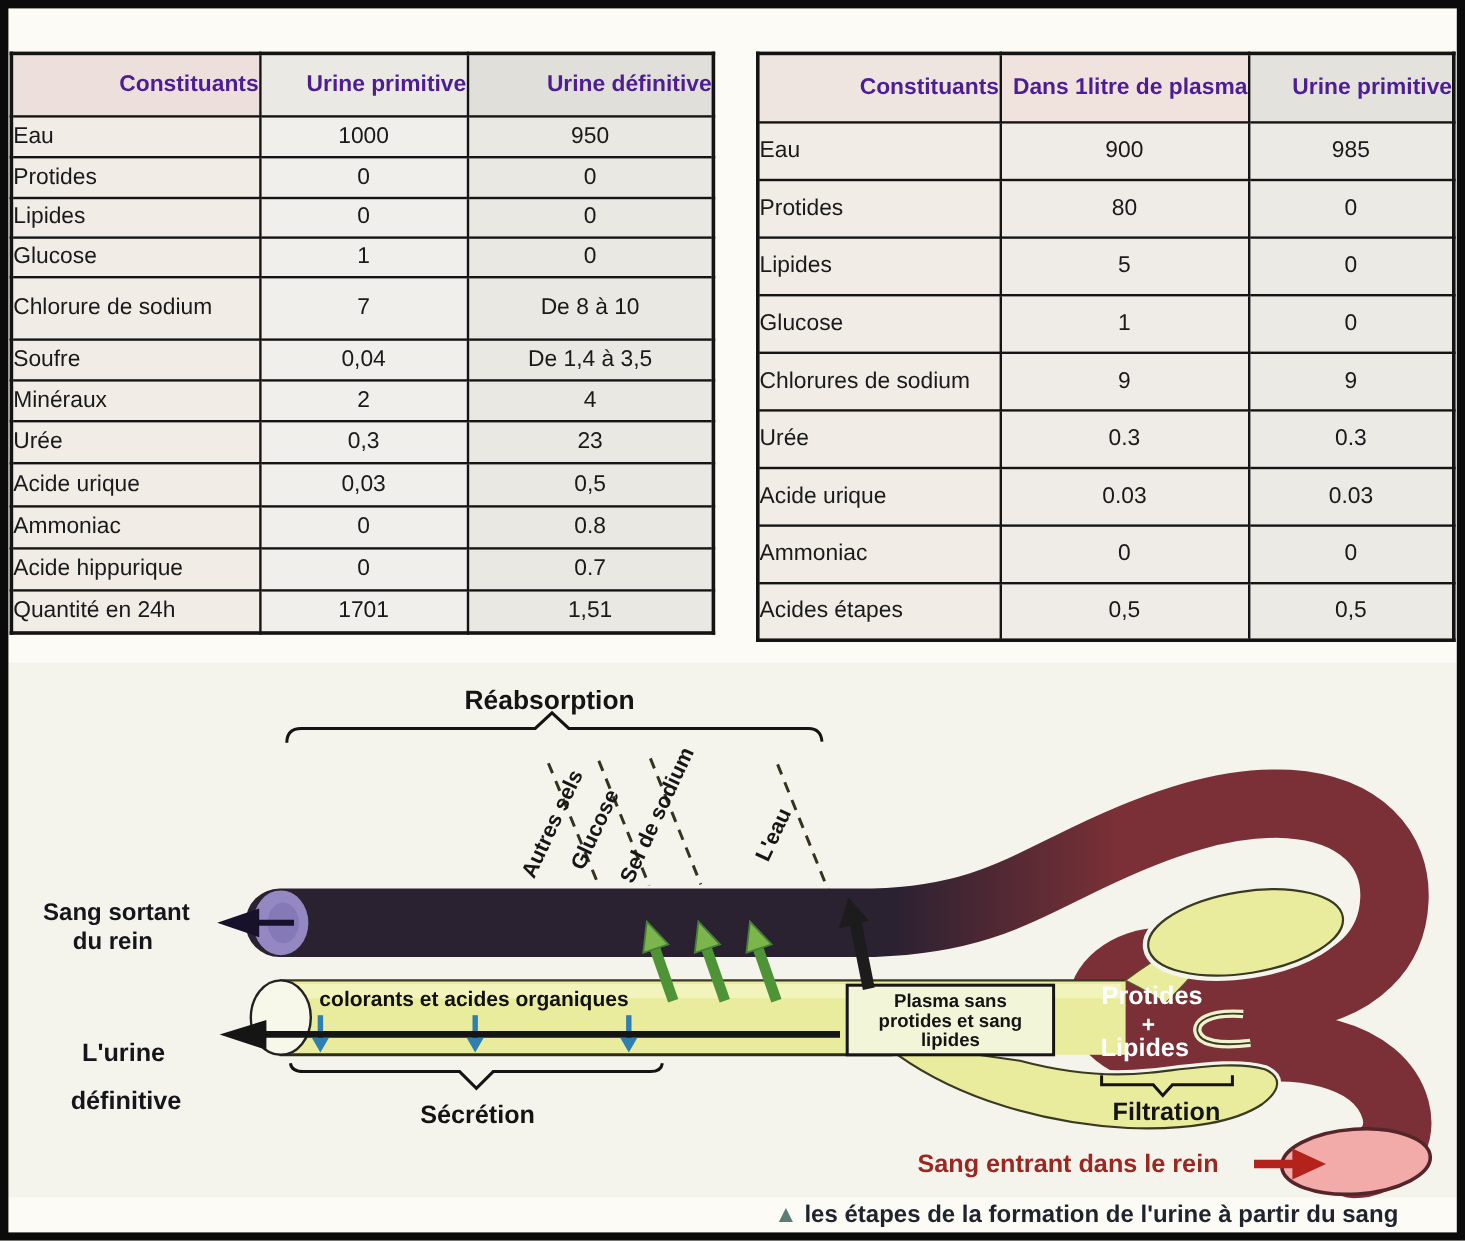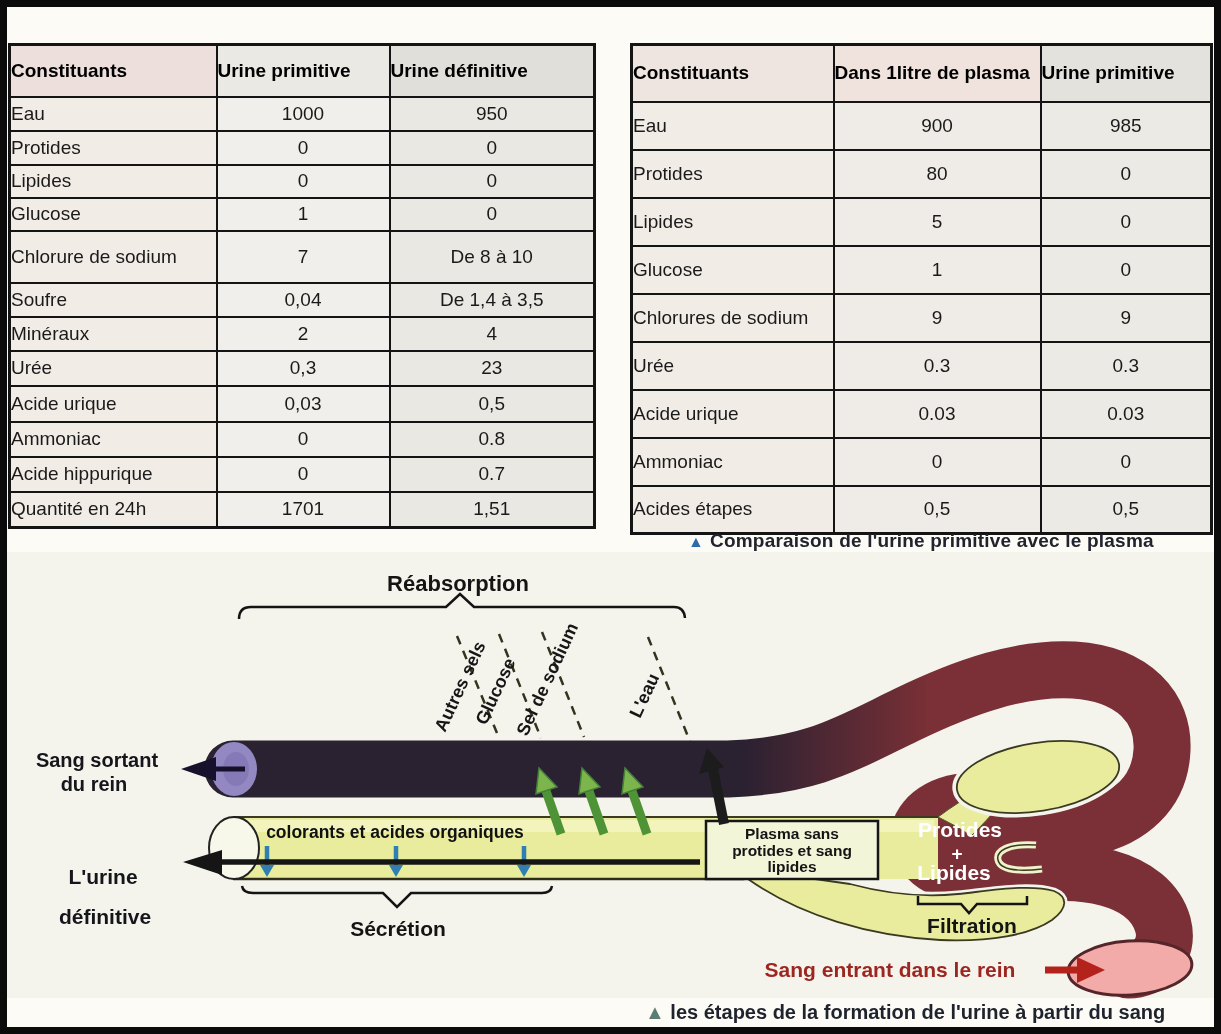--- a/index.html
+++ b/index.html
@@ -14,21 +14,21 @@
   }
   .abs { position:absolute; }
   .title {
     left:156px; top:5px; font-size:22px; font-weight:700;
     color:#272732; letter-spacing:.5px;
   }
   .title .sub { font-size:14px; vertical-align:-4px; }
 
   table.data { border-collapse:collapse; table-layout:fixed; border:3px solid #141414; background:#faf8f3; }
   table.data th, table.data td { border:2px solid #141414; padding:0; overflow:hidden; }
-  table.data th { font-size:19px; font-weight:700; color:#000000; line-height:1.15; text-align:left; }
+  table.data th { font-size:19px; font-weight:700; color:#4c1d95; line-height:1.15; text-align:right; }
   td.lbl { font-size:19px; color:#1a1a1a; padding-left:10px; text-align:left; background:#f2ece7; }
   td.val { font-size:19px; color:#1a1a1a; text-align:center; }
   .lt .c2 { background:#f0efeb; } .lt .c3 { background:#e9e8e3; }
   .lt .h1 { background:#eddfdb; } .lt .h2 { background:#eae9e4; } .lt .h3 { background:#e0dfda; }
   .rt .c2 { background:#efece7; } .rt .c3 { background:#eceae5; }
   .rt .h1 { background:#eee4e0; } .rt .h2 { background:#f0e2dc;margin-top:13px; } .rt .h3 { background:#e3e2dd; }
 
   .caption { font-size:19px; font-weight:700; color:#21242e; letter-spacing:.2px; white-space:nowrap; }
   .caption .tri { font-size:16px; margin-right:6px; }
   .tri-blue { color:#2e6ca8; }
@@ -174,23 +174,20 @@
         <td class="val c3">0</td>
       </tr>
       <tr style="height:48px">
         <td class="lbl">Acides étapes</td>
         <td class="val c2">0,5</td>
         <td class="val c3">0,5</td>
       </tr>
     </tbody>
       </table>
   </div>
-  <div class="abs caption" style="left:688px; top:530px;">
-    <span class="tri tri-blue">▲</span><span>Comparaison de l'urine primitive avec le plasma</span>
-  </div>
 
   <svg class="abs" style="left:0; top:552px;" width="1221" height="448" viewBox="0 552 1221 448">
     <defs>
       <linearGradient id="vesselGrad" gradientUnits="userSpaceOnUse" x1="640" y1="0" x2="930" y2="0">
         <stop offset="0" stop-color="#2a2131"></stop>
         <stop offset="0.35" stop-color="#2a2131"></stop>
         <stop offset="1" stop-color="#7a3036"></stop>
       </linearGradient>
     </defs>
 

